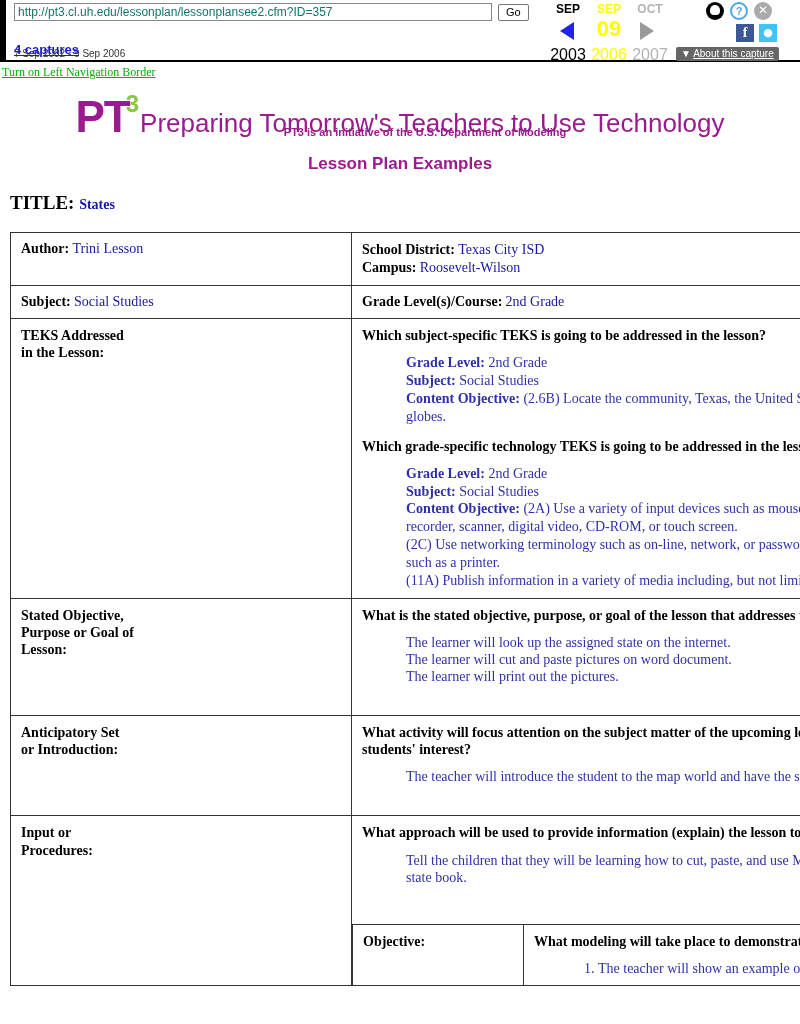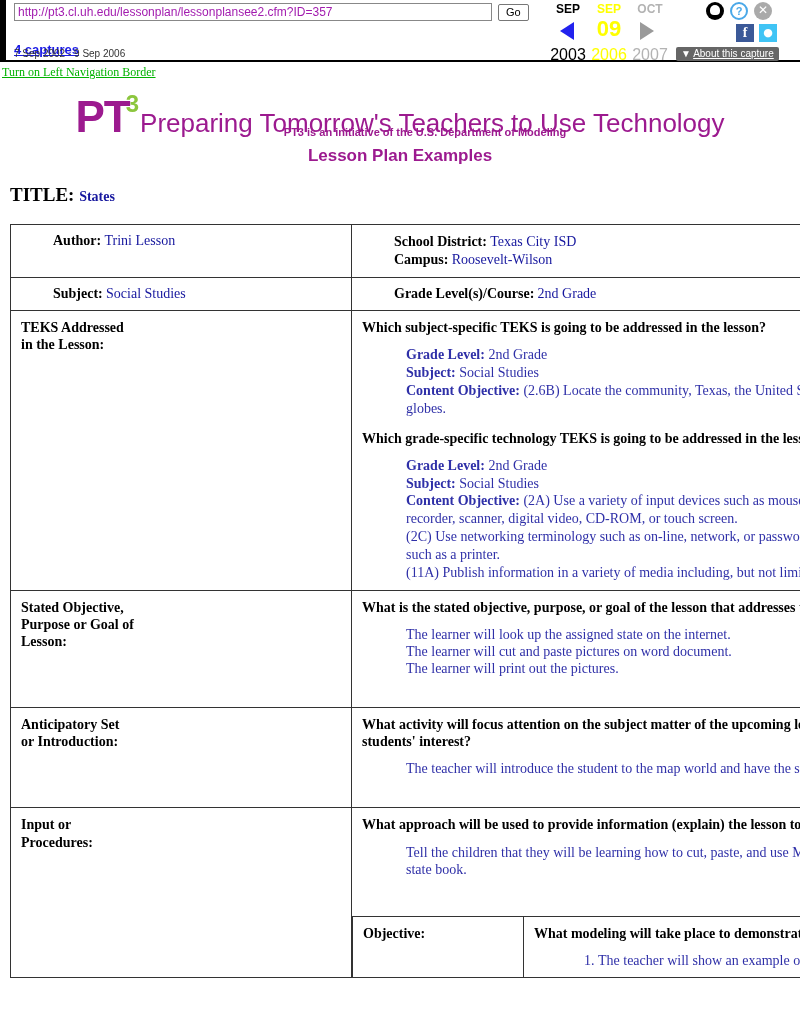--- a/index.html
+++ b/index.html
@@ -39,21 +39,21 @@
     align-items: center;
     gap: 6px;
   }
   .wb-url {
     width: 478px;
     height: 18px;
     border: 1px solid #888;
     background: #fff;
     font-family: "Liberation Sans", "DejaVu Sans", sans-serif;
     font-size: 12px;
-    color: #a21caf;
+    color: #0f766e;
     padding: 0 3px;
     box-sizing: border-box;
     line-height: 16px;
   }
   .wb-go {
     font-family: "Liberation Sans", "DejaVu Sans", sans-serif;
     font-size: 11px;
     border: 1px solid #777;
     background: #fff;
     border-radius: 2px;
@@ -205,21 +205,21 @@
     color: #9c1a8f;
     font-weight: bold;
     margin-top: -6px;
     margin-left: 50px;
   }
   .lesson-head {
     font-family: "Liberation Sans", "DejaVu Sans", sans-serif;
     font-size: 17px;
     font-weight: bold;
     color: #9c1a8f;
-    margin-top: 8px;
+    margin-top: 16px;
   }
 
   .doc-title {
     margin: 18px 0 0 10px;
     font-family: "Liberation Serif", "DejaVu Serif", serif;
     font-size: 19px;
     font-weight: bold;
     color: #000;
   }
   .doc-title .val { color: #16179e; }
@@ -232,21 +232,20 @@
   }
   table.lp > tbody > tr > td {
     border: 1px solid #333;
     vertical-align: top;
     padding: 8px 10px;
   }
   .lbl {
     font-weight: bold;
     color: #000;
     font-size: 14px;
-    margin-left: 32px;
   }
   .val {
     color: #16179e;
     font-size: 14px;
   }
   .q {
     font-weight: bold;
     color: #000;
     font-size: 14px;
     line-height: 1.22;

